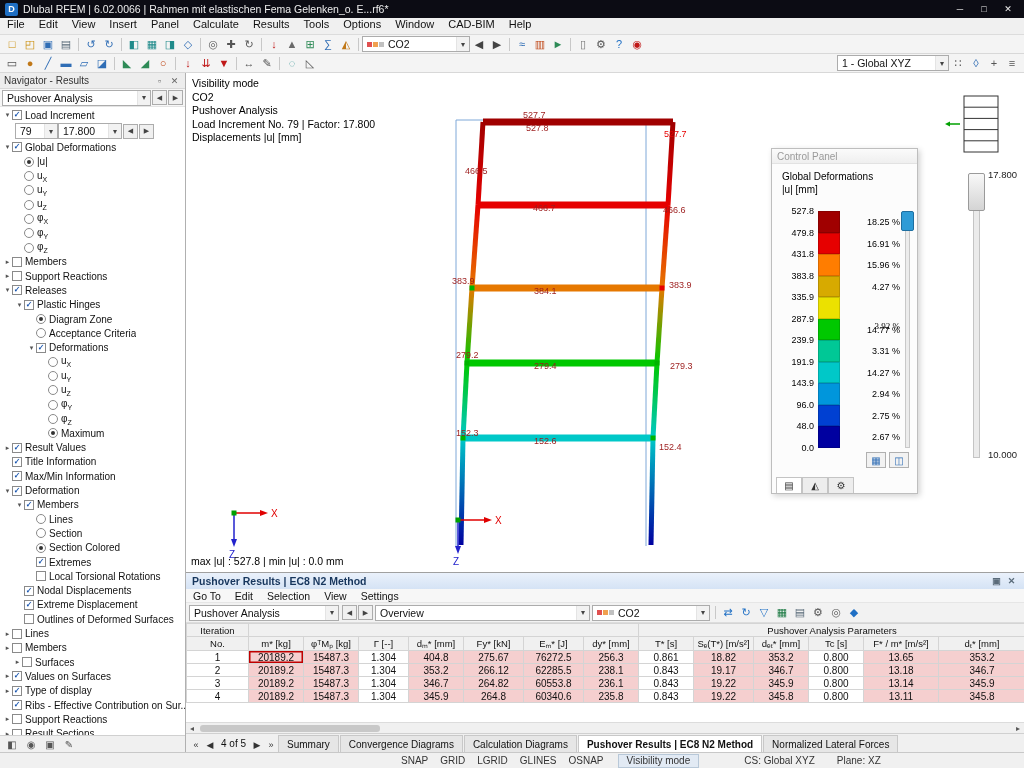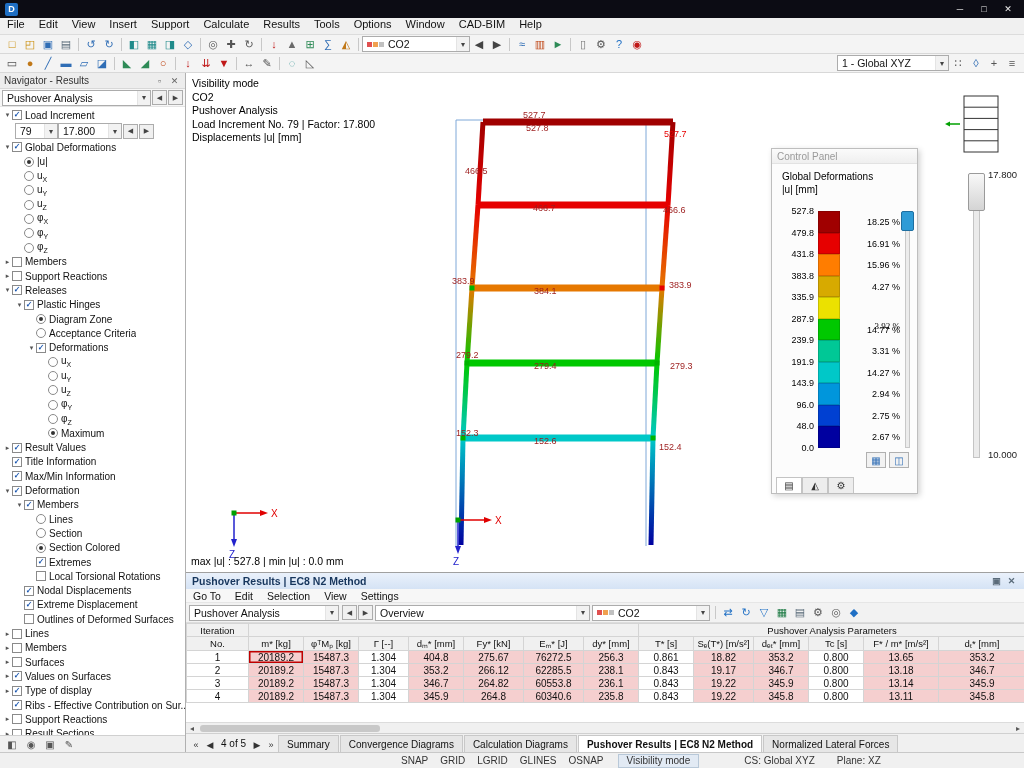--- a/index.html
+++ b/index.html
@@ -106,34 +106,35 @@
 .sb-cs{margin-left:45px;}
 .sb-plane{margin-left:22px;}
 </style>
 </head>
 <body>
 
 <div id="app">
 
   <div class="titlebar">
     <span class="app-icon">D</span>
+    <span class="wtitle">Dlubal RFEM | 6.02.0066 | Rahmen mit elastischen Fema Gelenken_o. E...rf6*</span>
     <span class="win-controls">
         <span class="wbtn">─</span>
         <span class="wbtn">□</span>
         <span class="wbtn">✕</span>
       </span>
   </div>
 
   <div class="menubar">
     <span class="menu-items">
         <span class="menu-item">File</span>
         <span class="menu-item">Edit</span>
         <span class="menu-item">View</span>
         <span class="menu-item">Insert</span>
-        <span class="menu-item">Support</span>
+        <span class="menu-item">Panel</span>
         <span class="menu-item">Calculate</span>
         <span class="menu-item">Results</span>
         <span class="menu-item">Tools</span>
         <span class="menu-item">Options</span>
         <span class="menu-item">Window</span>
         <span class="menu-item">CAD-BIM</span>
         <span class="menu-item">Help</span>
       </span>
   </div>
 
@@ -438,21 +439,21 @@
           <div class="trow" style="padding-left: 3px;">
             <span class="texp">▸</span>
             <span class="tcheck"></span>
             <span class="tlabel">Lines</span>
           </div>
           <div class="trow" style="padding-left: 3px;">
             <span class="texp">▸</span>
             <span class="tcheck"></span>
             <span class="tlabel">Members</span>
           </div>
-          <div class="trow" style="padding-left: 3px;">
+          <div class="trow" style="padding-left: 13px;">
             <span class="texp">▸</span>
             <span class="tcheck"></span>
             <span class="tlabel">Surfaces</span>
           </div>
           <div class="trow" style="padding-left: 3px;">
             <span class="texp">▸</span>
             <span class="tcheck">✓</span>
             <span class="tlabel">Values on Surfaces</span>
           </div>
           <div class="trow" style="padding-left: 3px;">

